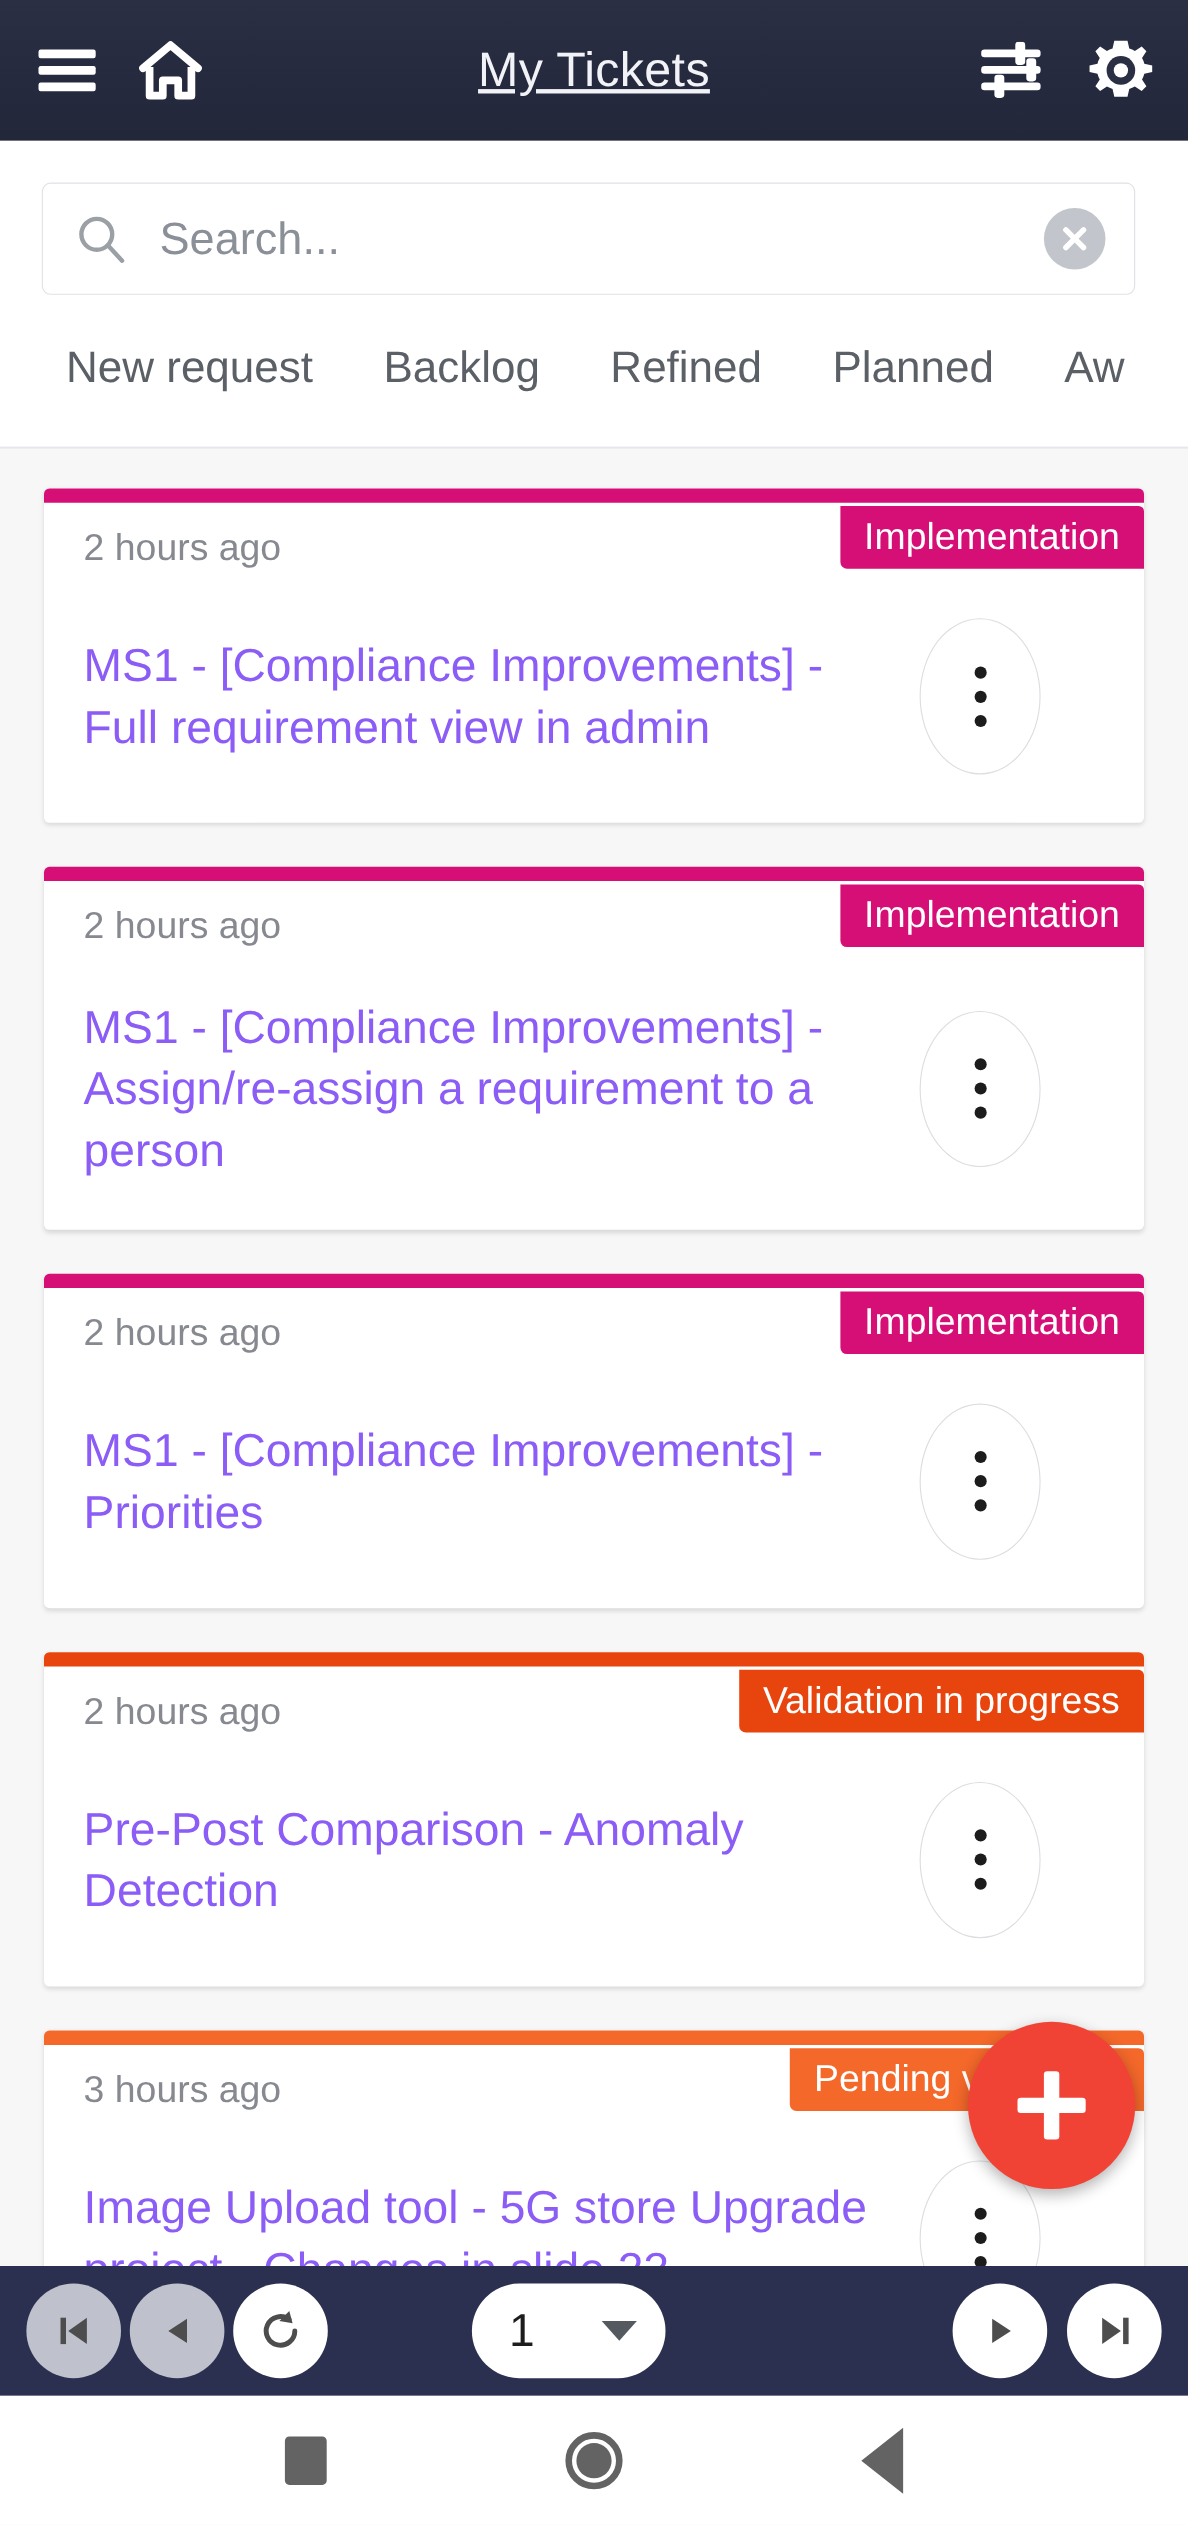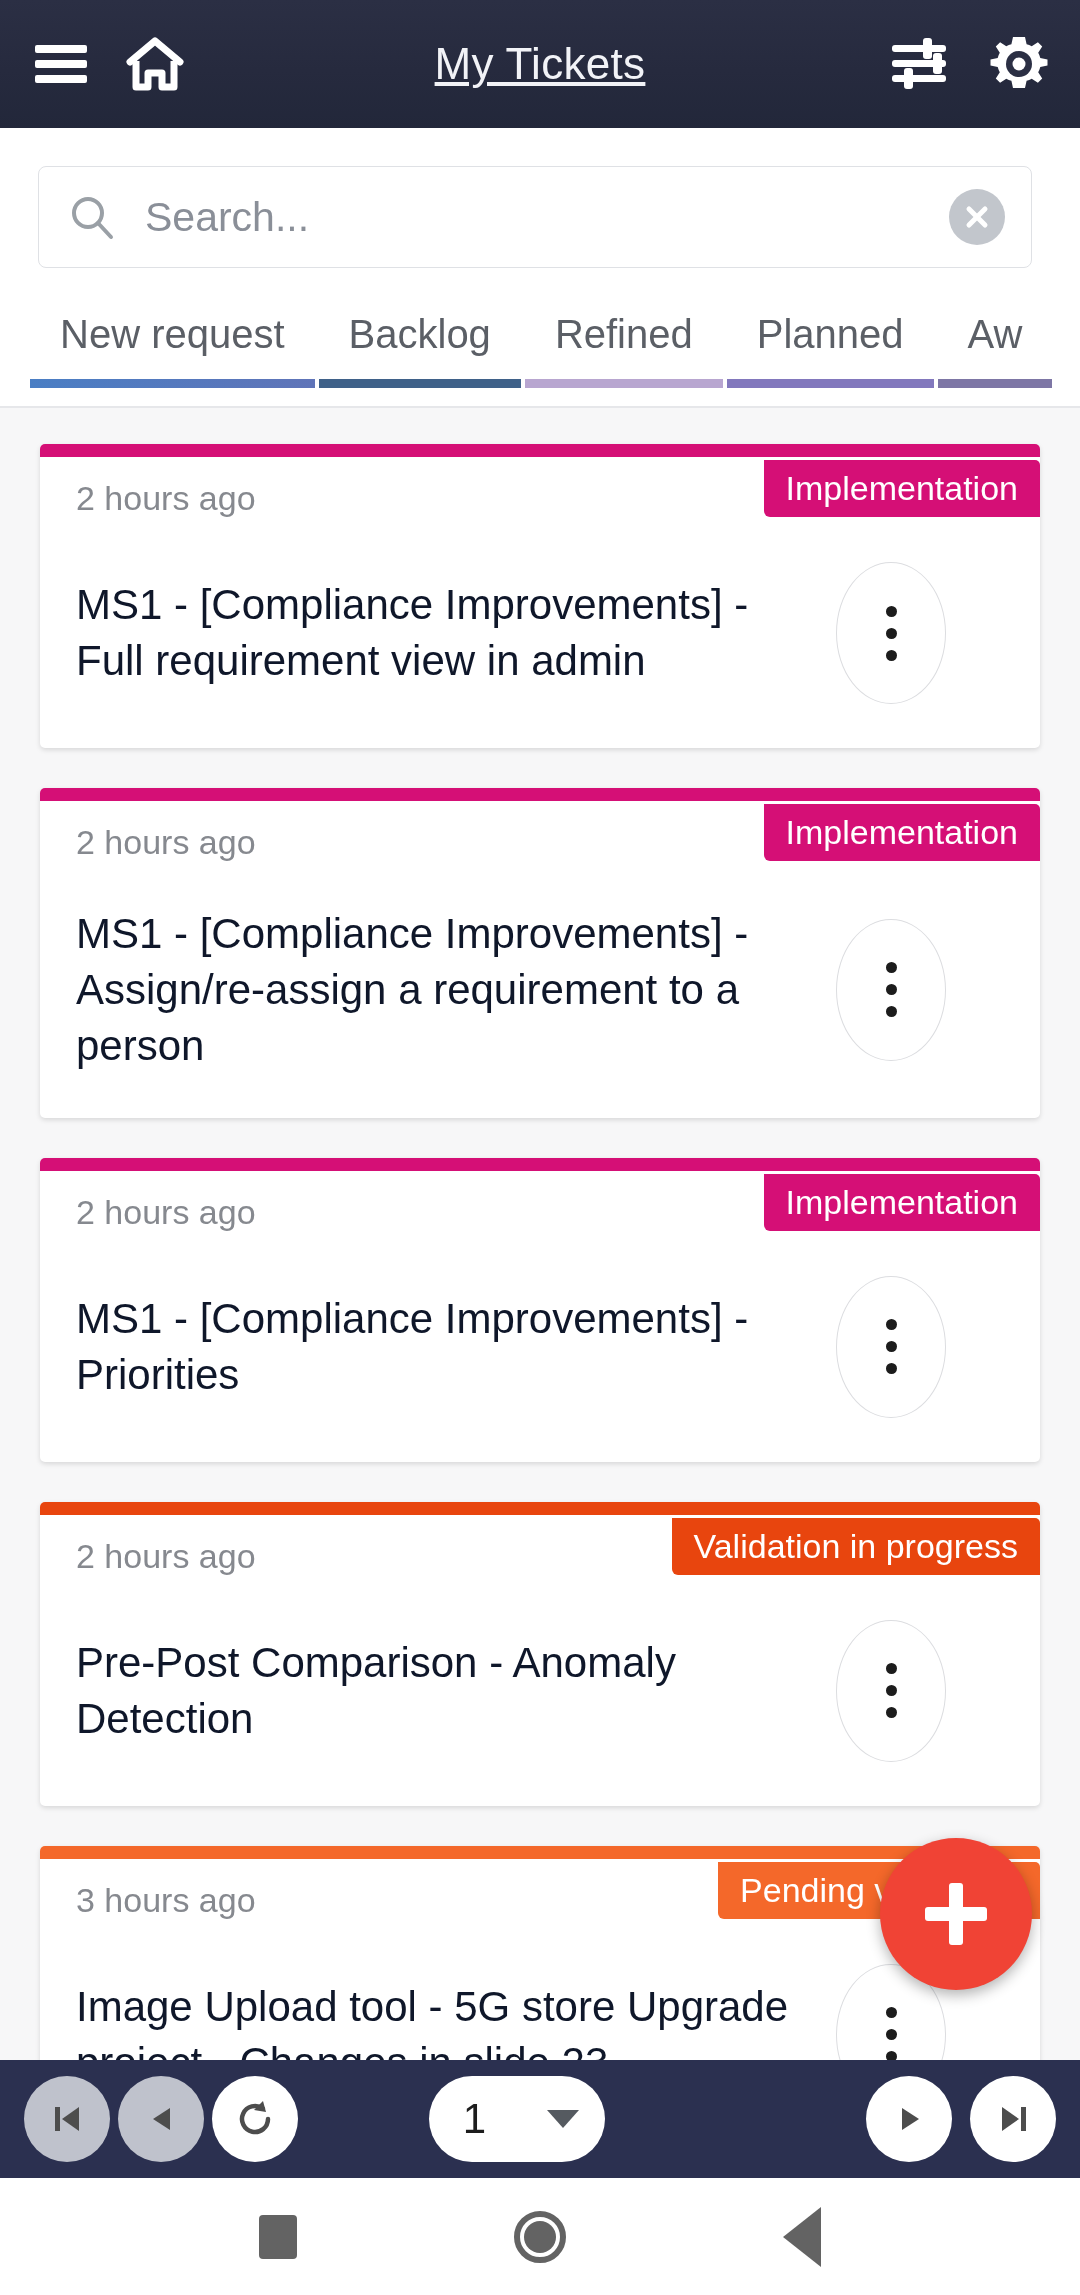--- a/index.html
+++ b/index.html
@@ -87,21 +87,20 @@
     height: 106px;
     display: flex;
     align-items: flex-start;
     padding-left: 30px;
     background: #fff;
     overflow: hidden;
   }
   .tab {
     flex: none;
     display: flex;
-    flex-direction: column;
     align-items: center;
     cursor: pointer;
     margin-right: 4px;
   }
   .tab-label {
     font-size: 40px;
     color: #5b5f66;
     padding: 12px 30px 22px 30px;
     white-space: nowrap;
   }
@@ -149,21 +148,21 @@
   .card-body { padding: 22px 36px 44px 36px; position: relative; }
   .card-time {
     color: #86898f;
     font-size: 34px;
     margin-bottom: 44px;
   }
   .card-main { display: flex; align-items: center; }
   .card-title {
     flex: 1;
     font-size: 42px;
-    color: #0f172a;
+    color: #8b5cf6;
     line-height: 1.33;
     padding-right: 30px;
     max-width: 760px;
   }
   .kebab {
     flex: none;
     width: 110px; height: 142px;
     border: 1.5px solid #dcdde0;
     border-radius: 50%;
     display: flex; flex-direction: column;

